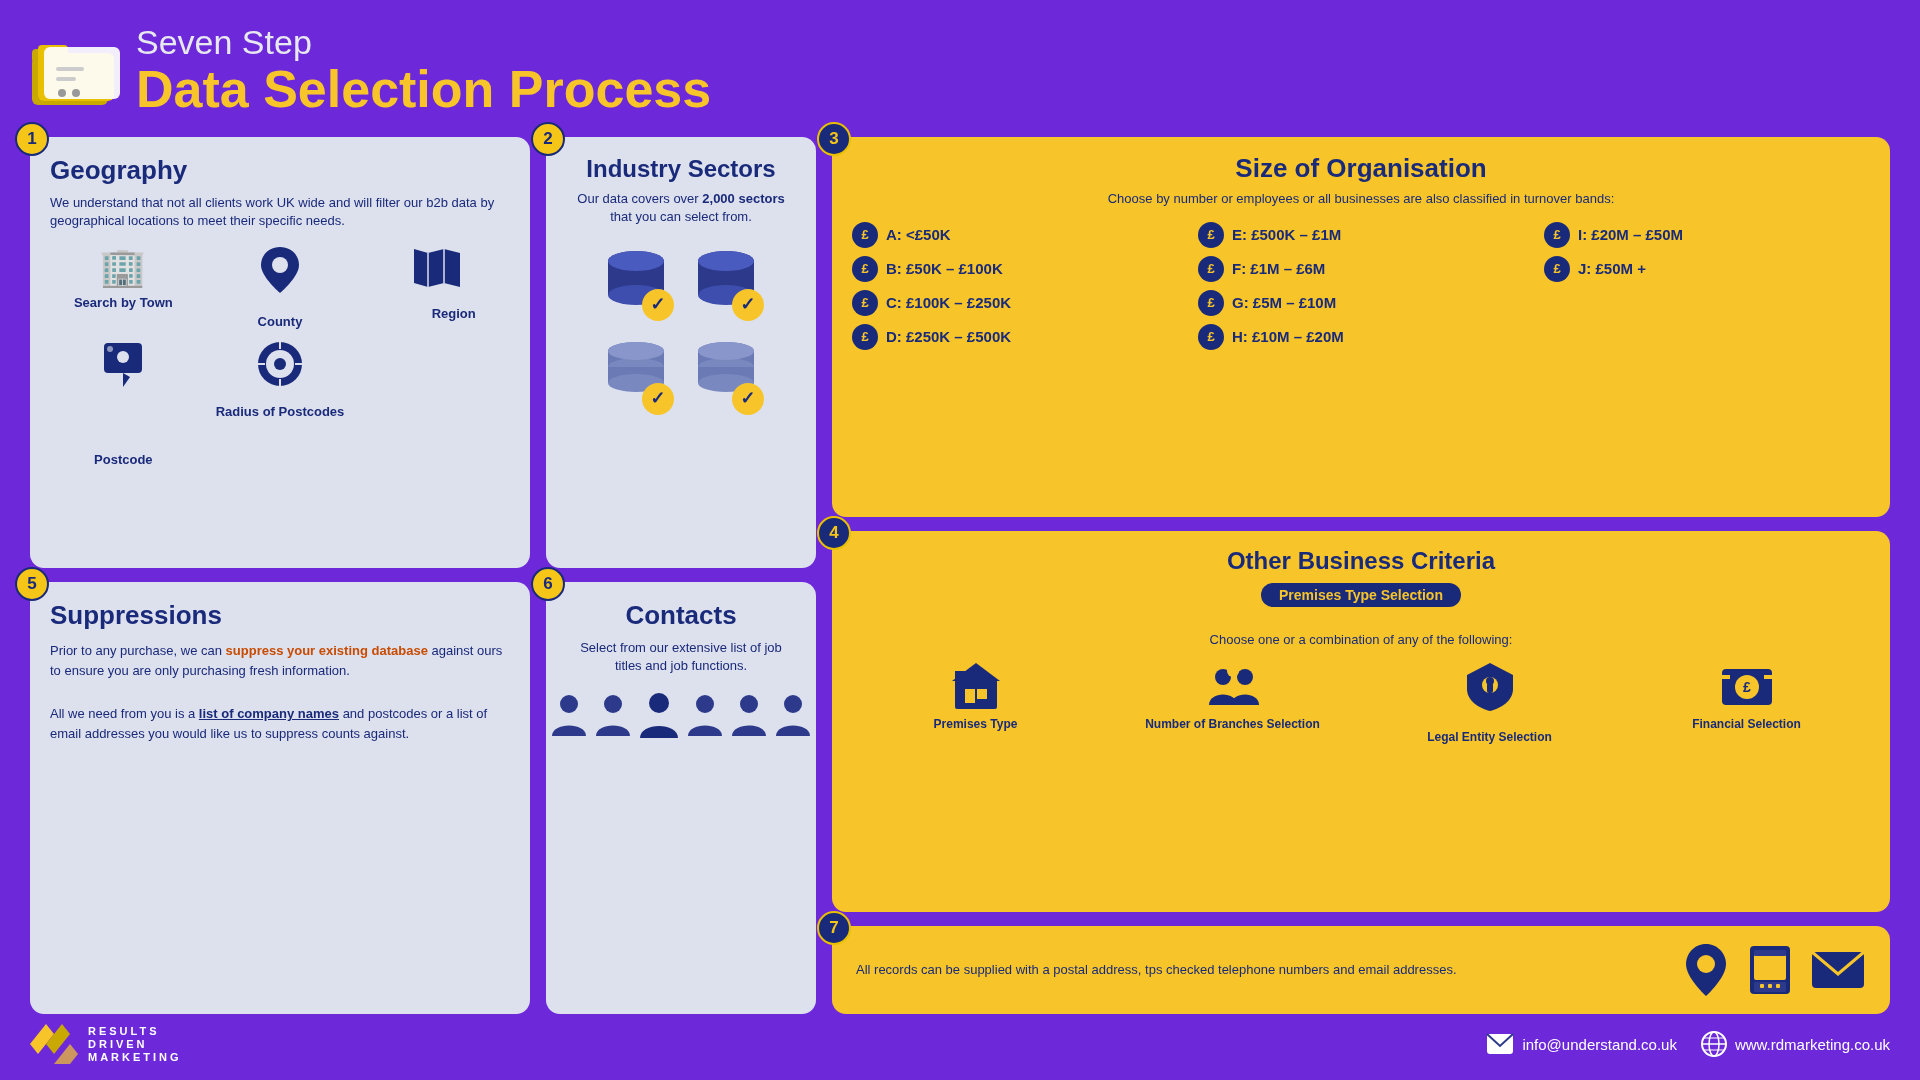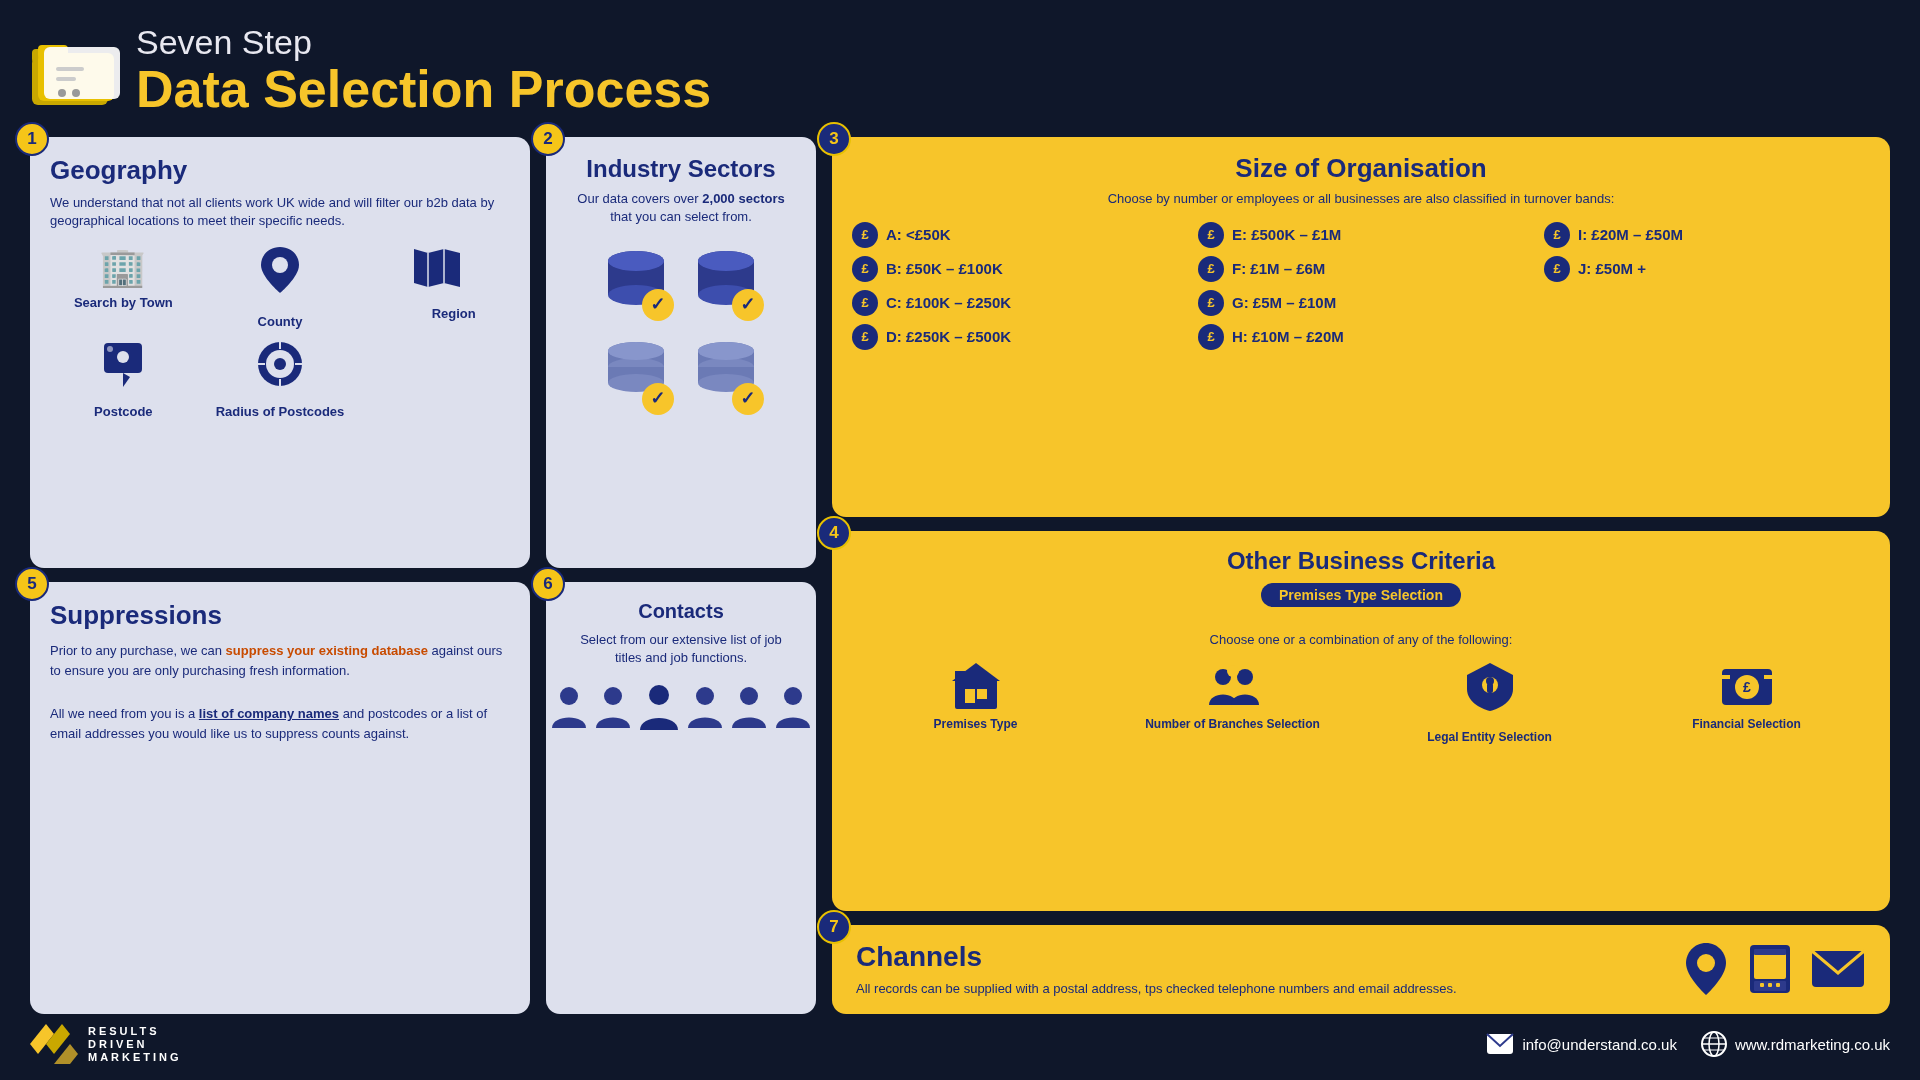--- a/index.html
+++ b/index.html
@@ -20,21 +20,21 @@
       font-size: 11px;
       font-weight: 900;
       letter-spacing: 3px;
       color: white;
     }
 
     
     .page-wrapper {
       width: 1920px;
       height: 1080px;
-      background: #0f172a;
+      background: #6d28d9;
       padding: 24px 30px 16px 30px;
       display: flex;
       flex-direction: column;
       gap: 0;
     }
 
     .top-section {
       display: flex;
       gap: 16px;
       flex: 1;
@@ -217,21 +217,21 @@
 
           <div style="display: flex; flex-direction: column; align-items: center; gap: 6px;">
             <div style="font-size: 38px;">
               <svg width="46" height="50" viewBox="0 0 46 50">
                   <rect x="4" y="4" width="38" height="30" rx="4" fill="#1a2a7a"></rect>
                   <path d="M23 34 L23 48 L30 38 Z" fill="#1a2a7a"></path>
                   <circle cx="23" cy="18" r="6" fill="#dde0ed"></circle>
                   <circle cx="10" cy="10" r="3" fill="#dde0ed" opacity="0.6"></circle>
                 </svg>
             </div>
-            <span style="font-size: 13px; color: #1a2a7a; font-weight: 600; text-align: center;">Postcode</span>
+            <span style="font-size: 13px; color: #1a2a7a; font-weight: 600; text-align: center; margin-top: 48px;">Postcode</span>
           </div>
 
           <div style="display: flex; flex-direction: column; align-items: center; gap: 6px;">
             <div style="font-size: 38px;">
               <svg width="50" height="50" viewBox="0 0 50 50">
                   <circle cx="25" cy="25" r="22" fill="#1a2a7a"></circle>
                   <circle cx="25" cy="25" r="14" fill="#dde0ed"></circle>
                   <circle cx="25" cy="25" r="6" fill="#1a2a7a"></circle>
                   <line x1="25" y1="3" x2="25" y2="10" stroke="#dde0ed" stroke-width="2"></line>
                   <line x1="25" y1="40" x2="25" y2="47" stroke="#dde0ed" stroke-width="2"></line>
@@ -309,21 +309,21 @@
               <ellipse cx="40" cy="14" rx="28" ry="9" fill="#8896cc"></ellipse>
               <circle cx="62" cy="62" r="16" fill="#f7c52a"></circle>
               <text x="62" y="67" text-anchor="middle" font-size="18" font-weight="900" fill="#1a2a7a">✓</text>
             </svg>
           </div>
         </div>
       </div>
 
       <div class="white-card" style="display: flex; flex-direction: column; align-items: center;">
         <div class="step-number-badge badge-on-white">6</div>
-        <h3 class="card-title-blue" style="font-size: 20px; text-align: center; margin-bottom: 8px;">Contacts</h3>
+        <h3 class="card-title-blue" style="font-size: 26px; text-align: center; margin-bottom: 8px;">Contacts</h3>
         <p style="color: #1a2a7a; font-size: 13px; text-align: center; line-height: 1.4; margin-bottom: 14px;">Select from our extensive list of job titles and job functions.</p>
 
         <div style="display: flex; gap: 6px; align-items: center;">
           <svg width="38" height="46" viewBox="0 0 38 46">
               <circle cx="19" cy="12" r="9" fill="#2d3a8c"></circle>
               <path d="M2 44 C2 30 36 30 36 44" fill="#2d3a8c"></path>
             </svg>
           <svg width="38" height="46" viewBox="0 0 38 46">
               <circle cx="19" cy="12" r="9" fill="#2d3a8c"></circle>
               <path d="M2 44 C2 30 36 30 36 44" fill="#2d3a8c"></path>
@@ -455,21 +455,20 @@
               <rect x="44" y="14" width="8" height="4" fill="#f7c52a"></rect>
             </svg>
             <span style="font-size: 12px; color: #1a2a7a; font-weight: 700; text-align: center;">Financial Selection</span>
           </div>
         </div>
       </div>
 
       <div style="background: #f7c52a; border-radius: 14px; padding: 16px 24px; position: relative; display: flex; align-items: center;">
         <div class="step-number-badge badge-on-yellow" style="top: -15px; left: -15px;">7</div>
         <div style="flex: 1;">
-          <h3 style="color: #1a2a7a; font-size: 28px; font-weight: 900; margin-bottom: 6px;">Channels</h3>
           <p style="color: #1a2a7a; font-size: 13px; line-height: 1.5;">All records can be supplied with a postal address, tps checked telephone numbers and email addresses.</p>
         </div>
         <div style="display: flex; gap: 16px; align-items: center; margin-left: 30px;">
 
           <svg width="48" height="56" viewBox="0 0 48 56">
             <path d="M24 2 C12 2 4 12 4 22 C4 36 24 54 24 54 C24 54 44 36 44 22 C44 12 36 2 24 2Z" fill="#1a2a7a"></path>
             <circle cx="24" cy="22" r="9" fill="#f7c52a"></circle>
           </svg>
 
           <svg width="48" height="56" viewBox="0 0 48 56">

